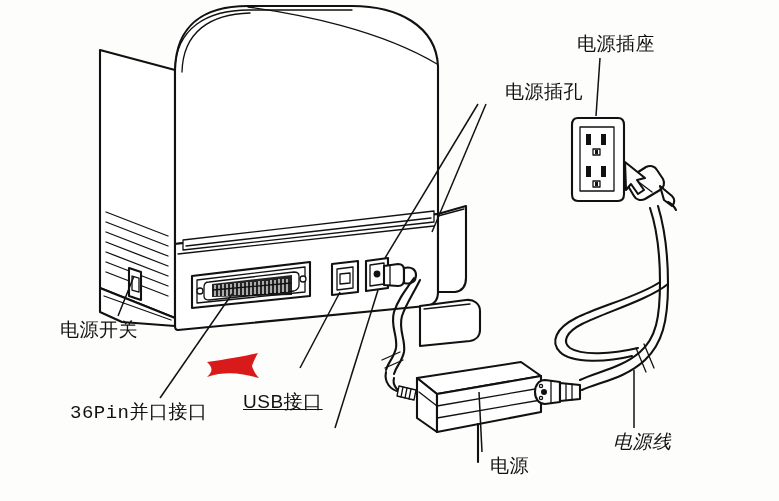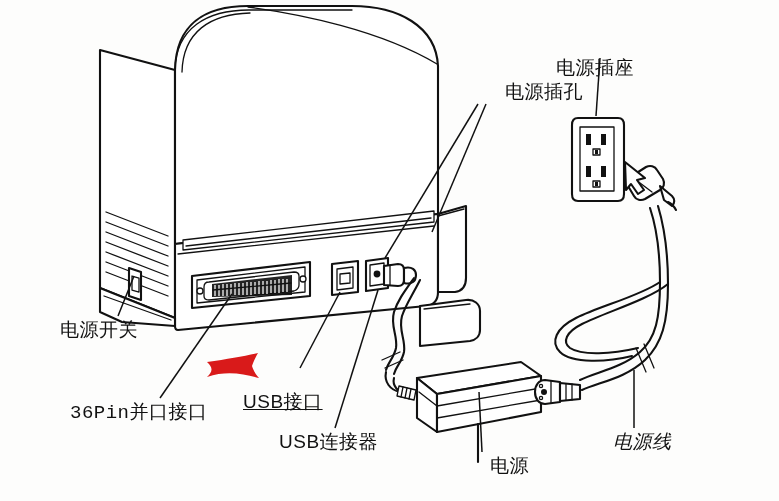--- a/index.html
+++ b/index.html
@@ -30,21 +30,21 @@
     white-space: nowrap;
     letter-spacing: 0.5px;
     line-height: 1;
   }
   .lbl-power-switch { left: 60px;  top: 322px; font-family: Liberation Mono, monospace; }
   .lbl-parallel     { left: 70px;  top: 404px; font-family: Liberation Mono, monospace; }
   .lbl-usb-port     { left: 243px; top: 392px; text-decoration: underline; }
   .lbl-usb-conn     { left: 279px; top: 432px; }
   .lbl-psu          { left: 490px; top: 458px; font-family: Liberation Mono, monospace; }
   .lbl-power-jack   { left: 505px; top: 82px;  }
-  .lbl-outlet       { left: 556px; top: 34px; margin-top: 24px;  }
+  .lbl-outlet       { left: 577px; top: 34px;  }
   .lbl-power-cord   { left: 613px; top: 432px; font-style: italic; }
 </style>
 </head>
 <body>
 
 <div id="stage">
 
   <svg id="art" viewBox="0 0 779 501">
     <defs>
       <style>
@@ -288,19 +288,18 @@
 
       <path class="lead" d="M600,58 L596,116"></path>
 
       <path class="lead" d="M634,428 L634,370"></path>
     </g>
   </svg>
 
   <div class="lbl lbl-power-switch">电源开关</div>
   <div class="lbl lbl-parallel">36Pin并口接口</div>
   <div class="lbl lbl-usb-port">USB接口</div>
-  <div class="lbl lbl-usb-conn">USB连接器</div>
   <div class="lbl lbl-psu">电源</div>
   <div class="lbl lbl-power-jack">电源插孔</div>
   <div class="lbl lbl-outlet">电源插座</div>
   <div class="lbl lbl-power-cord">电源线</div>
 
 </div>
 
 </body></html>

